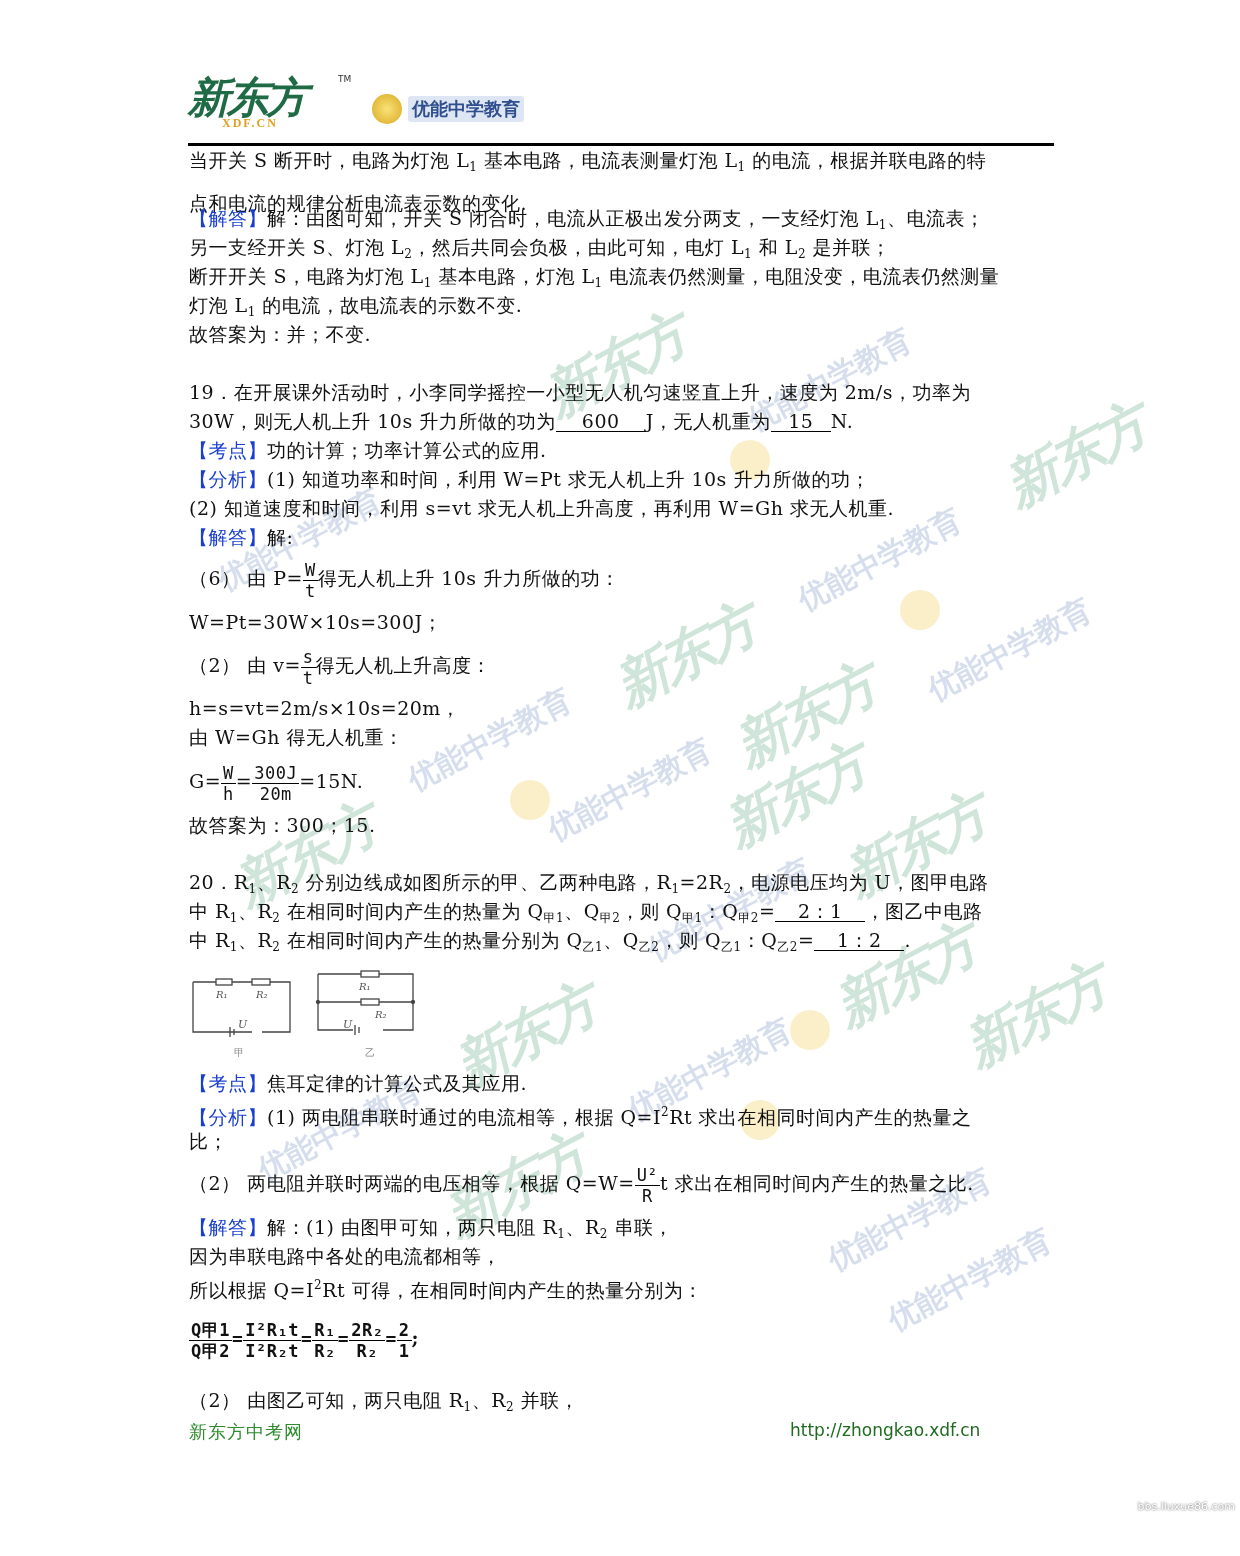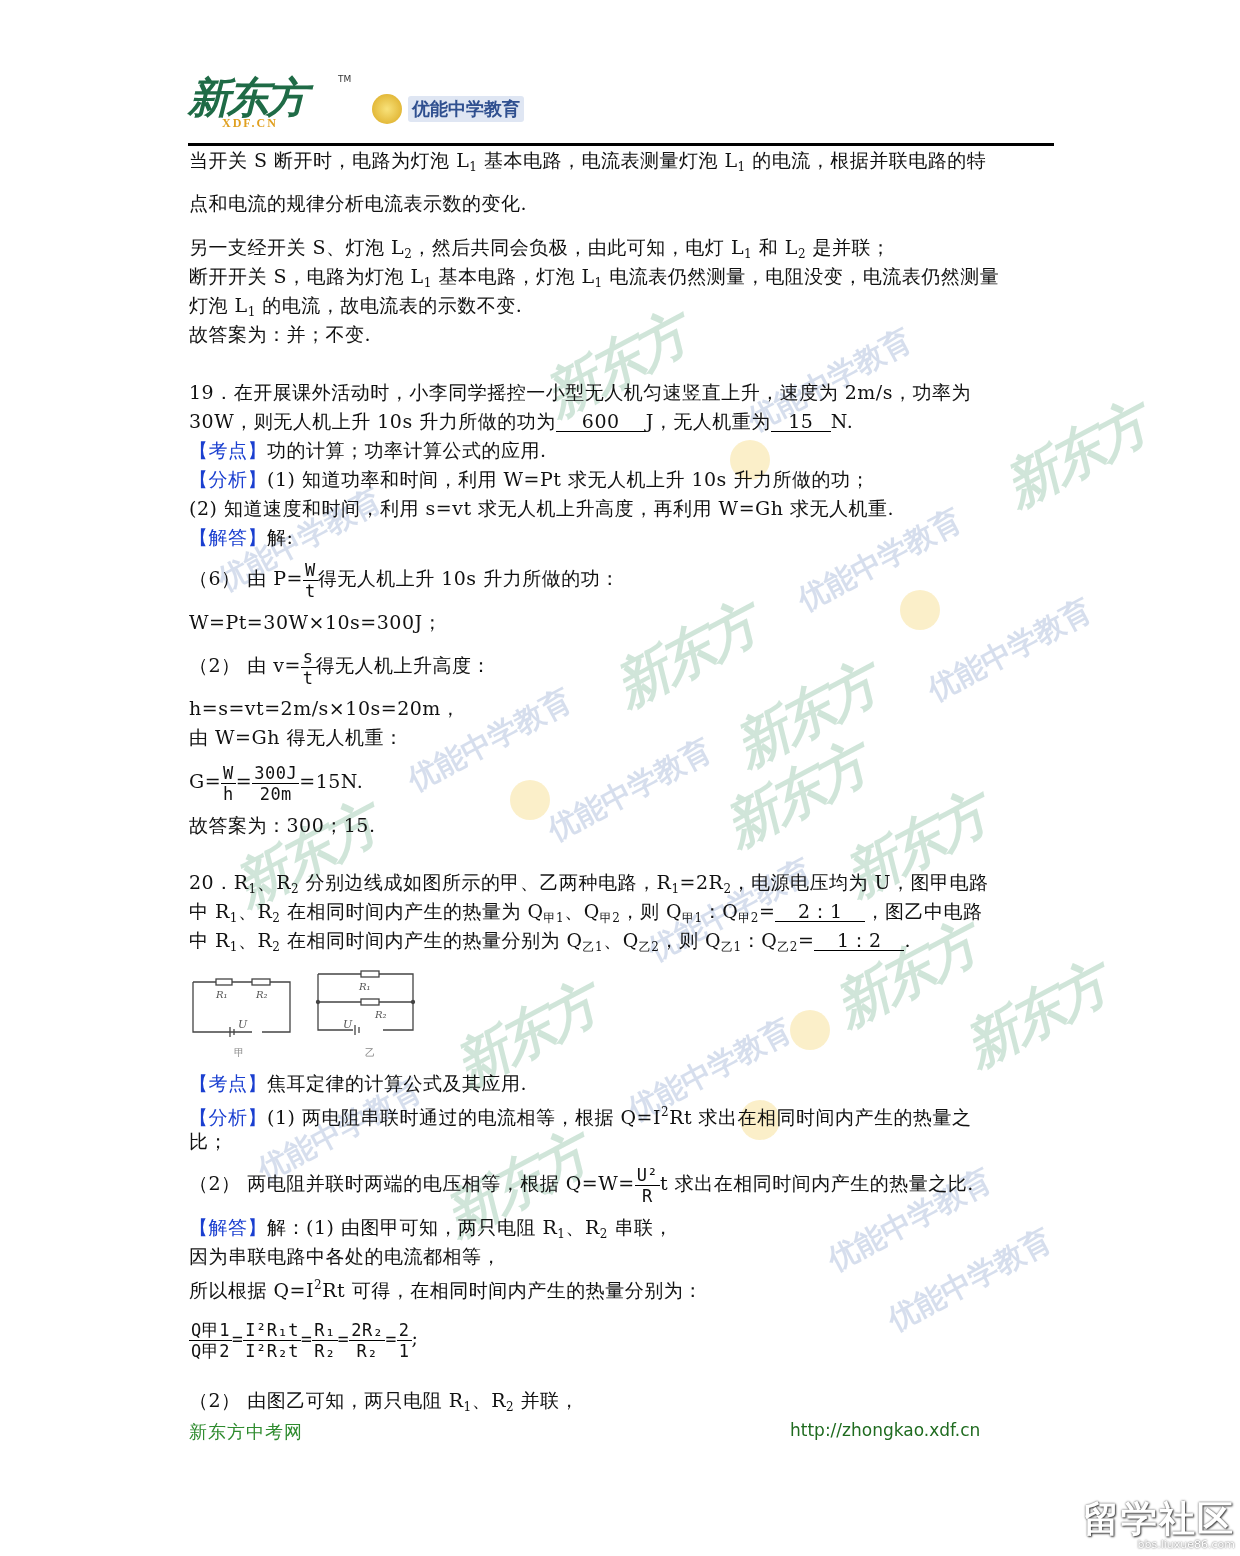--- a/index.html
+++ b/index.html
@@ -94,20 +94,23 @@
       <span class="badge"></span>
       <span class="txt">优能中学教育</span>
     </div>
   </div>
   <div class="hr"></div>
 
   <div class="line" style="top:148px;">
     <span>当开关 S 断开时，电路为灯泡 L</span><sub>1</sub><span> 基本电路，电流表测量灯泡 L</span><sub>1</sub><span> 的电流，根据并联电路的特</span>
   </div>
   <div class="line" style="top:191px;"><span>点和电流的规律分析电流表示数的变化.</span></div>
+  <div class="line" style="top:206px;">
+    <span class="tag">【解答】</span><span>解：由图可知，开关 S 闭合时，电流从正极出发分两支，一支经灯泡 L</span><sub>1</sub><span>、电流表；</span>
+  </div>
   <div class="line" style="top:235px;">
     <span>另一支经开关 S、灯泡 L</span><sub>2</sub><span>，然后共同会负极，由此可知，电灯 L</span><sub>1</sub><span> 和 L</span><sub>2</sub><span> 是并联；</span>
   </div>
   <div class="line" style="top:264px;">
     <span>断开开关 S，电路为灯泡 L</span><sub>1</sub><span> 基本电路，灯泡 L</span><sub>1</sub><span> 电流表仍然测量，电阻没变，电流表仍然测量</span>
   </div>
   <div class="line" style="top:293px;">
     <span>灯泡 L</span><sub>1</sub><span> 的电流，故电流表的示数不变.</span>
   </div>
   <div class="line" style="top:322px;"><span>故答案为：并；不变.</span></div>
@@ -191,27 +194,26 @@
   <div class="line" style="top:1160px;height:46px;line-height:46px;">
     <span>（2） 两电阻并联时两端的电压相等，根据 Q=W=</span><span class="frac"><span class="n">U²</span><span class="d">R</span></span><span>t 求出在相同时间内产生的热量之比.</span>
   </div>
   <div class="line" style="top:1215px;">
     <span class="tag">【解答】</span><span>解：(1) 由图甲可知，两只电阻 R</span><sub>1</sub><span>、R</span><sub>2</sub><span> 串联，</span>
   </div>
   <div class="line" style="top:1244px;"><span>因为串联电路中各处的电流都相等，</span></div>
   <div class="line" style="top:1273px;">
     <span>所以根据 Q=I</span><sup>2</sup><span>Rt 可得，在相同时间内产生的热量分别为：</span>
   </div>
-  <div class="line" style="top:1308px;height:60px;line-height:60px;">
+  <div class="line" style="top:1308px;height:60px;line-height:60px;font-weight:bold;">
     <span class="frac"><span class="n">Q甲1</span><span class="d">Q甲2</span></span><span class="math">=</span><span class="frac"><span class="n">I²R₁t</span><span class="d">I²R₂t</span></span><span class="math">=</span><span class="frac"><span class="n">R₁</span><span class="d">R₂</span></span><span class="math">=</span><span class="frac"><span class="n">2R₂</span><span class="d">R₂</span></span><span class="math">=</span><span class="frac"><span class="n">2</span><span class="d">1</span></span><span>;</span>
   </div>
   <div class="line" style="top:1388px;">
     <span>（2） 由图乙可知，两只电阻 R</span><sub>1</sub><span>、R</span><sub>2</sub><span> 并联，</span>
   </div>
 
   <div class="footer-l">新东方中考网</div>
   <div class="footer-r">http://zhongkao.xdf.cn</div>
 
   <div class="corner">
-    <div class="big">留学社区</div>
     <div class="small">bbs.liuxue86.com</div>
   </div>
 </div>
 
 </body></html>

